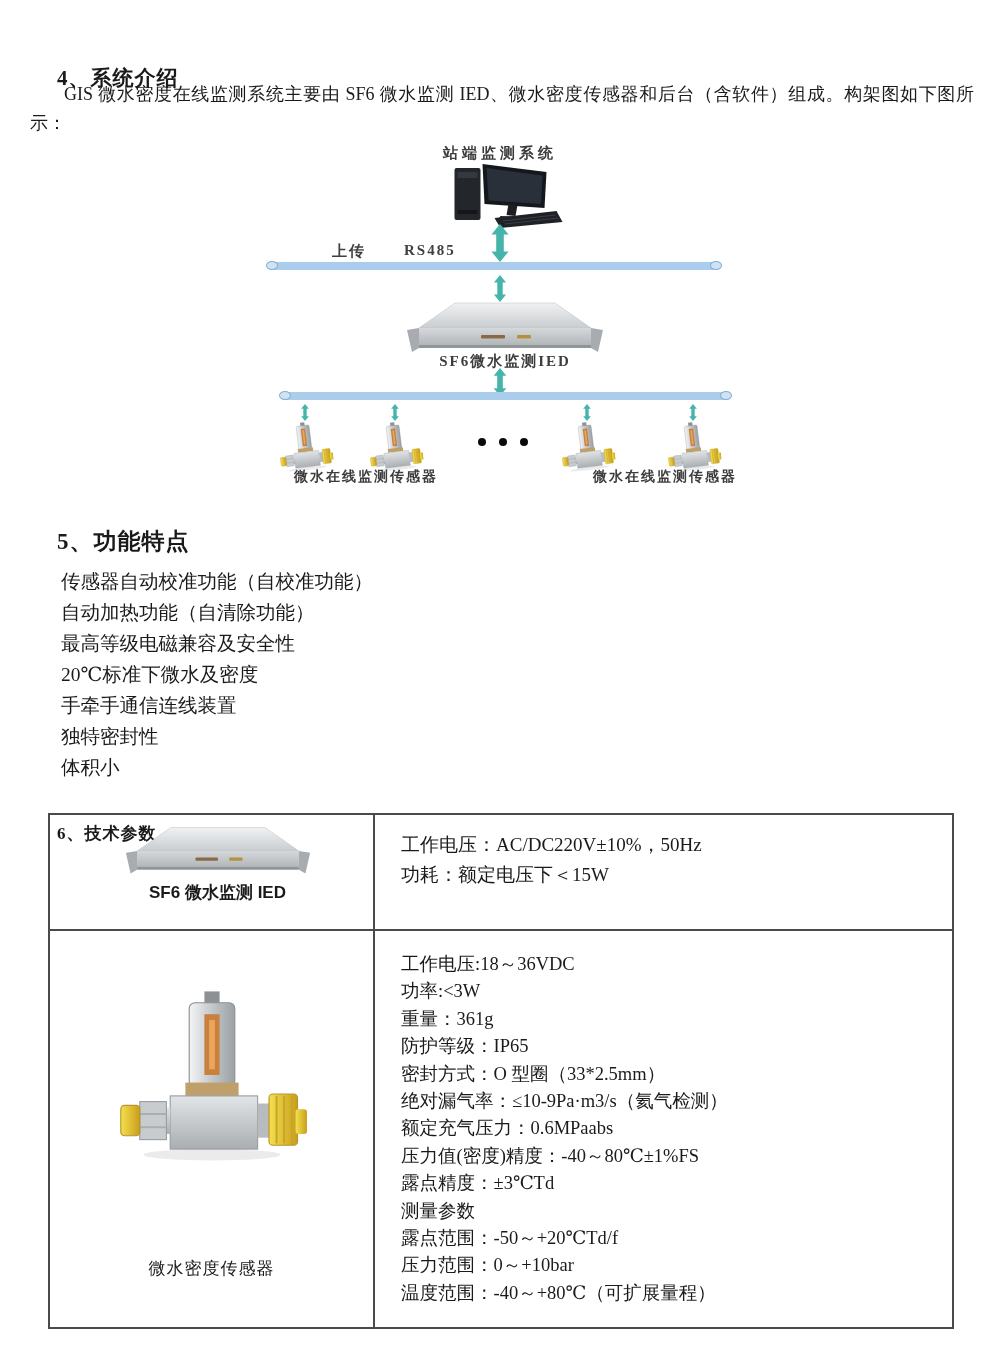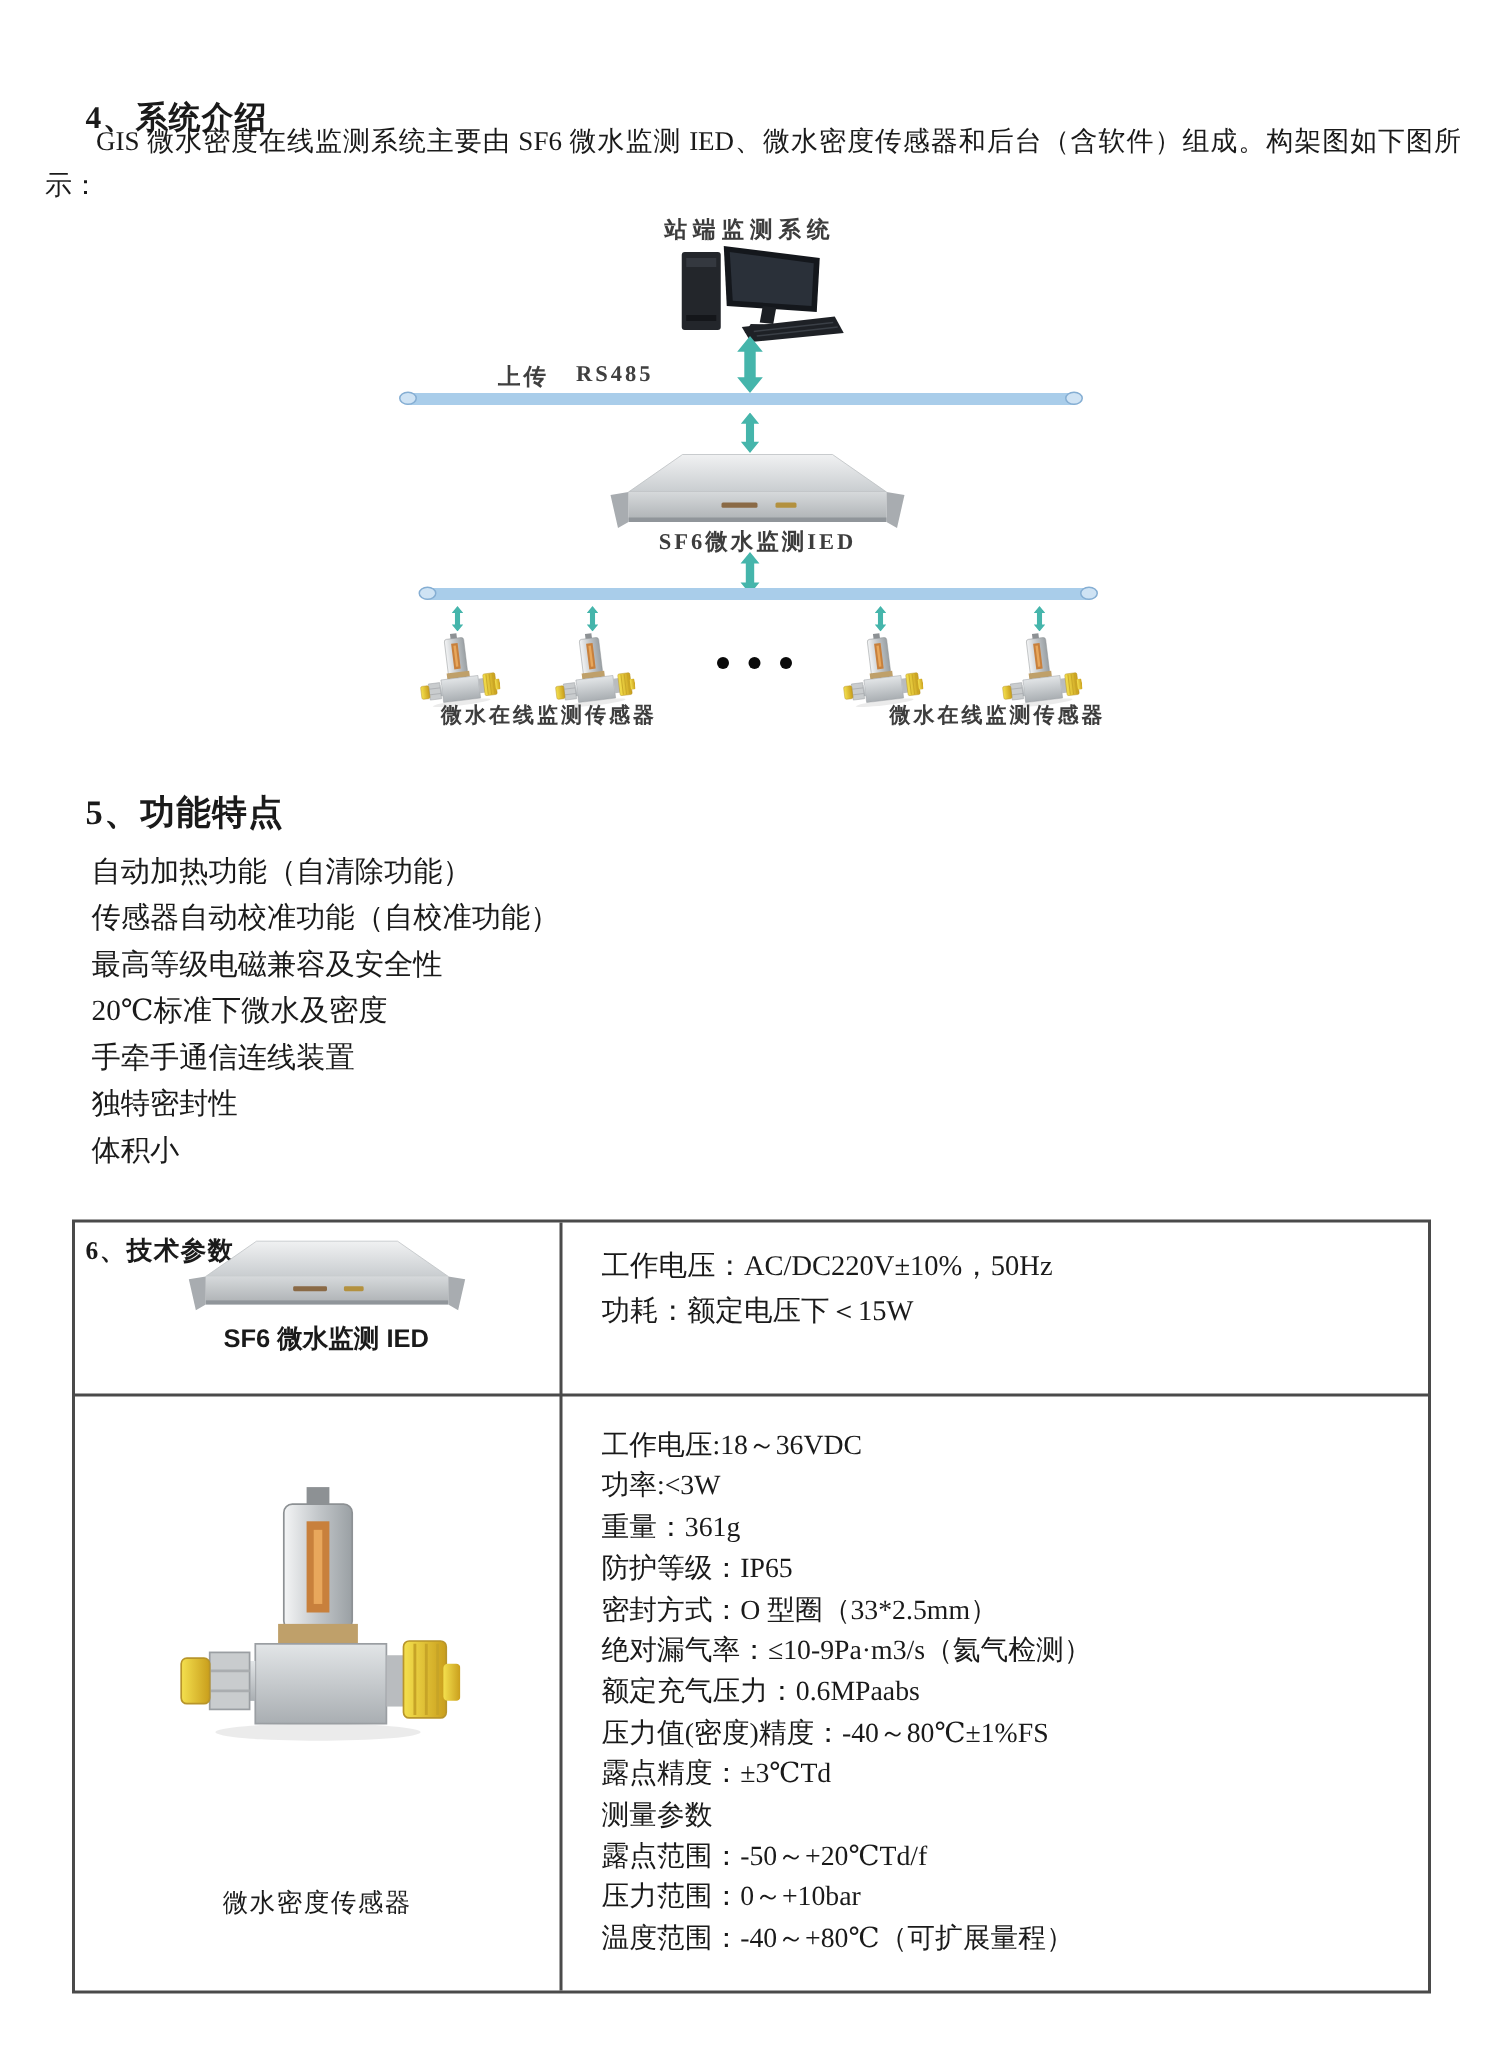--- a/index.html
+++ b/index.html
@@ -10,21 +10,21 @@
   .para{font-size:18px;line-height:29px;text-indent:34px;text-align:justify;}
   
   .dlabel{font-size:15px;font-weight:600;color:#3d3d3d;text-align:center;white-space:nowrap;}
   .station-label{letter-spacing:4px;}
   .ied-label{letter-spacing:2px;}
   .sensor-label{font-size:14px;letter-spacing:2px;}
   .bus{height:8px;background:#a9cdea;border-radius:4px;}
   .bus .cap{position:absolute;top:-1px;width:12px;height:9px;border-radius:50%;
             background:#cfe3f4;border:1px solid #85aed3;box-sizing:border-box;}
   .bus .cap.l{left:-2px;} .bus .cap.r{right:-2px;}
-  .buslabel{display:flex;gap:18px;font-size:15px;font-weight:700;color:#404040;letter-spacing:2px;}
+  .buslabel{display:flex;gap:38px;font-size:15px;font-weight:700;color:#404040;letter-spacing:2px;}
   .arrow{color:#45b5ab;}
   .dots{display:flex;gap:13px;}
   .dots span{width:8px;height:8px;border-radius:50%;background:#0a0a0a;}
   .sensor-sm{transform:rotate(-7deg);}
   
   .features{font-size:19.5px;line-height:31px;}
   .features div{white-space:nowrap;}
   
   .tbl{left:48px;top:813px;width:906px;height:516px;border:2px solid #4a4a4a;box-sizing:border-box;}
   .tbl .vline{position:absolute;left:323px;top:0;bottom:0;width:2px;background:#4a4a4a;}
@@ -194,22 +194,22 @@
         <span></span>
     </div>
 
     <div class="abs dlabel sensor-label" style="left:276px;top:468px;width:180px;">微水在线监测传感器</div>
     <div class="abs dlabel sensor-label" style="left:575px;top:468px;width:180px;">微水在线监测传感器</div>
   </div>
 
   <div class="abs heading" style="left:57px;top:526px;font-size:23px;">5、功能特点</div>
 
   <div class="abs features" style="left:61px;top:566px;">
+    <div>传感器自动校准功能（自校准功能）</div>
     <div>自动加热功能（自清除功能）</div>
-    <div>传感器自动校准功能（自校准功能）</div>
     <div>最高等级电磁兼容及安全性</div>
     <div>20℃标准下微水及密度</div>
     <div>手牵手通信连线装置</div>
     <div>独特密封性</div>
     <div>体积小</div>
   </div>
 
   <div class="abs heading" style="left:57px;top:822px;font-size:17px;">6、技术参数</div>
 
   <div class="abs tbl">

